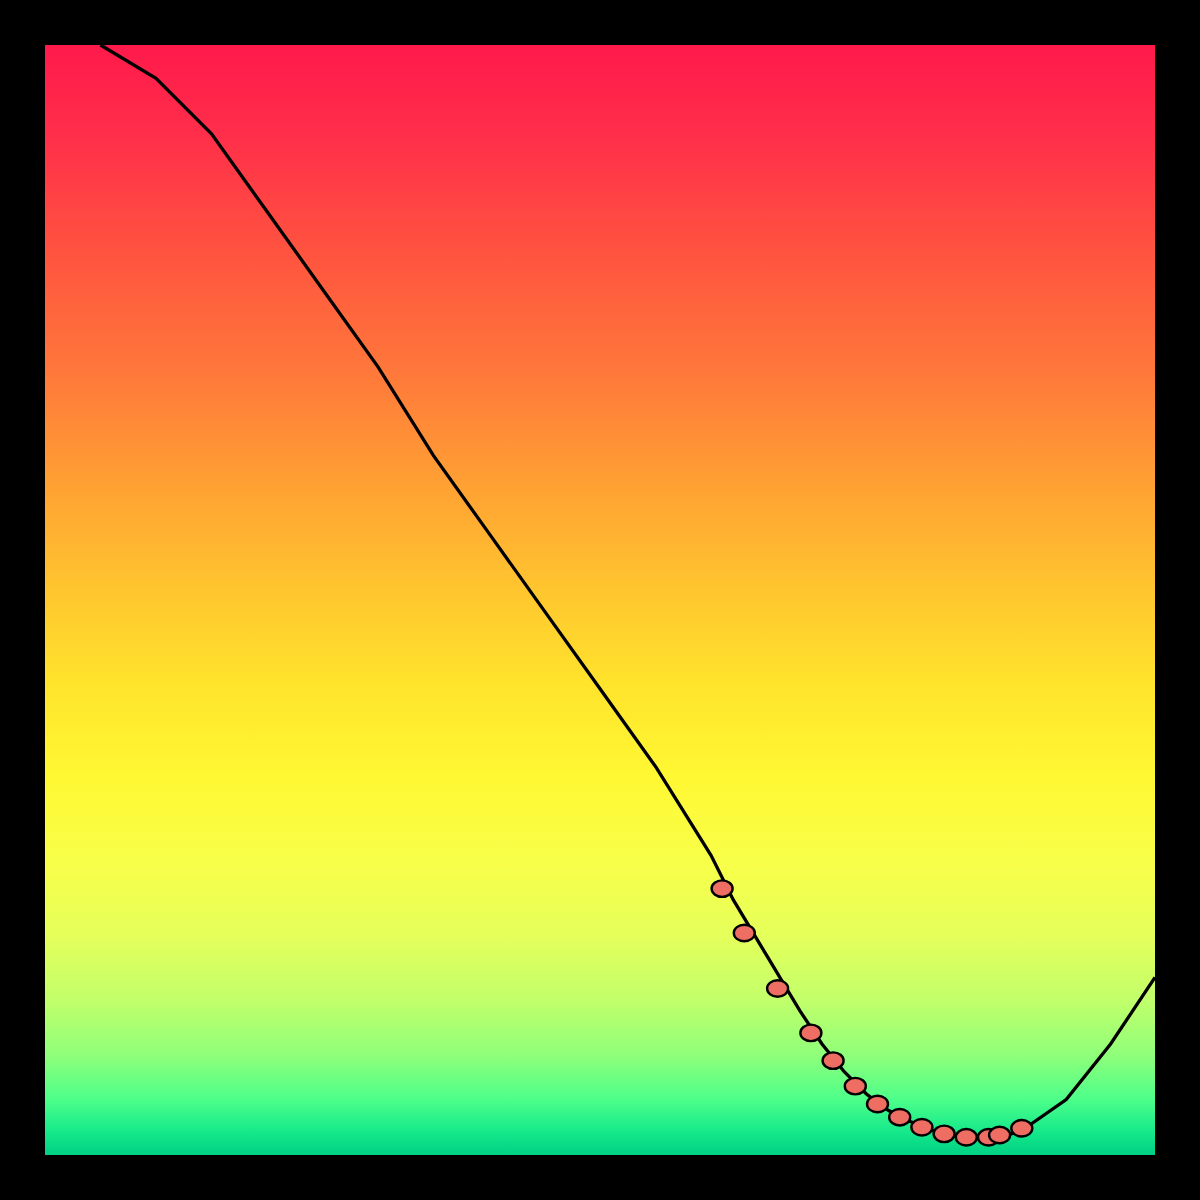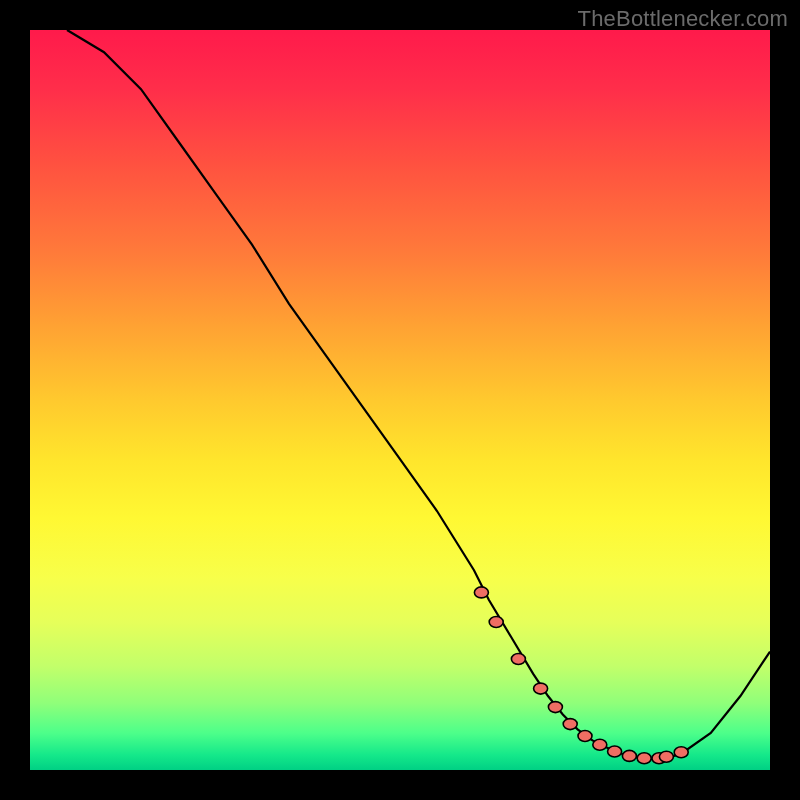--- a/index.html
+++ b/index.html
@@ -90,14 +90,13 @@
           <ellipse cx="569.8" cy="714.8" rx="7" ry="5.5" class="dot"></ellipse>
           <ellipse cx="584.6" cy="721.5" rx="7" ry="5.5" class="dot"></ellipse>
           <ellipse cx="599.4" cy="725.9" rx="7" ry="5.5" class="dot"></ellipse>
           <ellipse cx="614.2" cy="728.2" rx="7" ry="5.5" class="dot"></ellipse>
           <ellipse cx="629.0" cy="728.2" rx="7" ry="5.5" class="dot"></ellipse>
           <ellipse cx="636.4" cy="726.7" rx="7" ry="5.5" class="dot"></ellipse>
           <ellipse cx="651.2" cy="722.2" rx="7" ry="5.5" class="dot"></ellipse>
         </g>
     </svg>
   </div>
-  <div class="watermark">TheBottlenecker.com</div>
 </div>
 
 </body></html>

